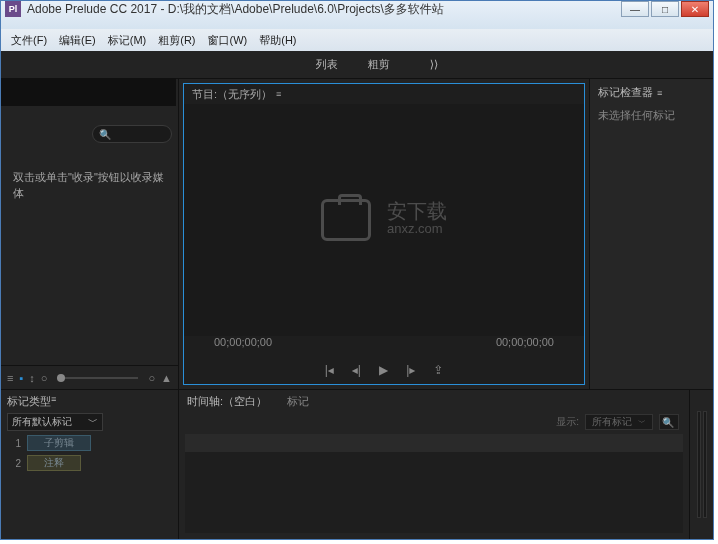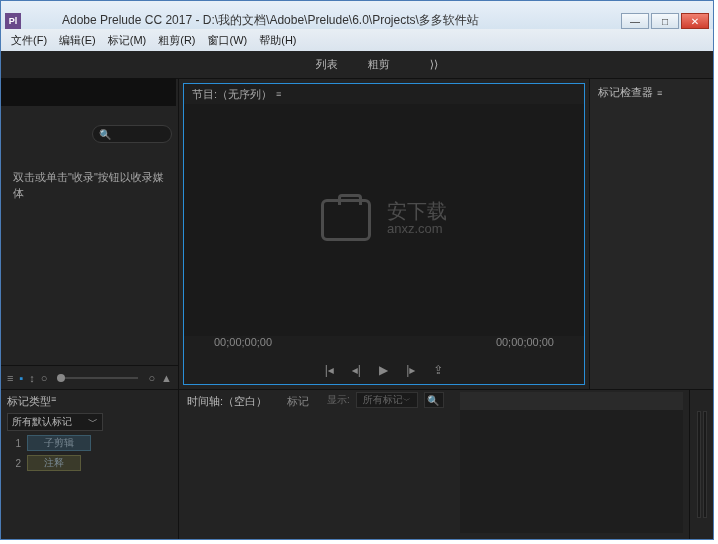--- a/index.html
+++ b/index.html
@@ -1,20 +1,20 @@
 <!DOCTYPE html>
 <html><head>
 <meta charset="utf-8">
 <style>
 * { margin: 0; padding: 0; box-sizing: border-box; font-family: "Microsoft YaHei", Arial, sans-serif; }
 body { width: 718px; height: 544px; background: #fff; overflow: hidden; position: relative; }
 
 .window { width: 714px; height: 540px; border: 1px solid #4a7bb5; background: #232323; display: flex; flex-direction: column; }
 
-.titlebar { height: 28px; background: linear-gradient(#e8f0f8, #d5e3f0); display: flex; align-items: flex-end; padding: 0 4px; font-size: 12px; color: #333; gap: 35px; }
+.titlebar { height: 28px; background: linear-gradient(#e8f0f8, #d5e3f0); display: flex; align-items: flex-start; padding: 0 4px; font-size: 12px; color: #333; }
 .titlebar .icon { width: 16px; height: 16px; background: #6a4a8a; margin-right: 6px; display: flex; align-items: center; justify-content: center; color: #fff; font-size: 9px; font-weight: bold; }
 .titlebar .title { flex: 1; }
 .winbtns { display: flex; gap: 2px; }
 .winbtn { width: 28px; height: 16px; border: 1px solid #8aa0b8; background: linear-gradient(#f4f8fc, #d8e4ee); display: flex; align-items: center; justify-content: center; font-size: 10px; cursor: pointer; }
 .winbtn.close { background: linear-gradient(#f08070, #d04030); border-color: #a03020; color: #fff; }
 
 .menubar { height: 22px; background: linear-gradient(#e8eef4, #dae4ee); display: flex; align-items: center; padding: 0 4px; font-size: 11px; color: #222; }
 .menubar span { padding: 2px 6px; cursor: pointer; }
 
 .workspace-bar { height: 28px; background: #232323; display: flex; align-items: center; justify-content: center; border-bottom: 1px solid #111; }
@@ -56,26 +56,26 @@
 .rp-msg { font-size: 11px; color: #888; }
 
 .lower { height: 150px; display: flex; border-top: 1px solid #111; background: #232323; }
 .lower-left { width: 178px; border-right: 1px solid #111; padding: 4px 6px; display: flex; flex-direction: column; }
 .ll-title { font-size: 11px; color: #b8b8b8; margin-bottom: 4px; display: flex; align-items: flex-start; gap: 0; }
 .ll-select { height: 18px; background: #1a1a1a; border: 1px solid #3a3a3a; font-size: 10px; color: #b8b8b8; padding: 0 4px; display: flex; align-items: center; justify-content: space-between; width: 96px; cursor: pointer; }
 .ll-row { display: flex; align-items: center; gap: 6px; margin-top: 4px; }
 .ll-num { width: 14px; text-align: right; font-size: 10px; color: #888; }
 .ll-btn { height: 16px; padding: 0 16px; background: #2a3a44; border: 1px solid #3a5a6a; font-size: 10px; color: #7a8a94; cursor: pointer; display: flex; align-items: center; font-family: Liberation Serif, serif; }
 
-.lower-mid { flex: 1; display: flex; }
+.lower-mid { flex: 1; display: flex; flex-direction: column; }
 .lm-tabs { height: 22px; display: flex; align-items: center; gap: 20px; padding: 0 8px; font-size: 11px; color: #888; }
 .lm-tab { cursor: pointer; }
 .lm-tab.active { color: #b8b8b8; }
 .lm-tools { height: 20px; display: flex; align-items: center; justify-content: flex-end; padding: 0 10px; gap: 6px; font-size: 10px; color: #666; }
-.lm-slot { height: 16px; background: #1a1a1a; border: 1px solid #333; padding: 0 6px; display: flex; align-items: center; }
+.lm-slot { height: 16px; background: #1a1a1a; border: 1px solid #333; padding: 0 6px; display: flex; align-items: center; gap: 6px; }
 .timeline { flex: 1; background: #1e1e1e; margin: 2px 6px 6px; position: relative; }
 .tl-bar { position: absolute; left: 0; right: 0; top: 0; height: 18px; background: #2a2a2a; }
 
 .vu { width: 24px; background: #232323; border-left: 1px solid #111; display: flex; align-items: center; justify-content: center; gap: 2px; padding: 8px 0; }
 .vu-bar { width: 4px; height: 80%; background: #1a1a1a; border: 1px solid #333; }
 
 .dark-strip { position: absolute; left: 1px; top: 78px; width: 175px; height: 28px; background: #101010; }
 </style>
 </head>
 <body>
@@ -158,20 +158,21 @@
           <span class="tbtn">⇪</span>
         </div>
       </div>
     </div>
 
     <div class="right-panel">
       <div class="rp-title">
         <span>标记检查器</span>
         <span style="font-size:9px">≡</span>
       </div>
+      <div class="rp-msg">未选择任何标记</div>
     </div>
   </div>
 
   <div class="lower">
     <div class="lower-left">
       <div class="ll-title">
         <span>标记类型</span>
         <span style="font-size:9px">≡</span>
       </div>
       <div class="ll-select">

